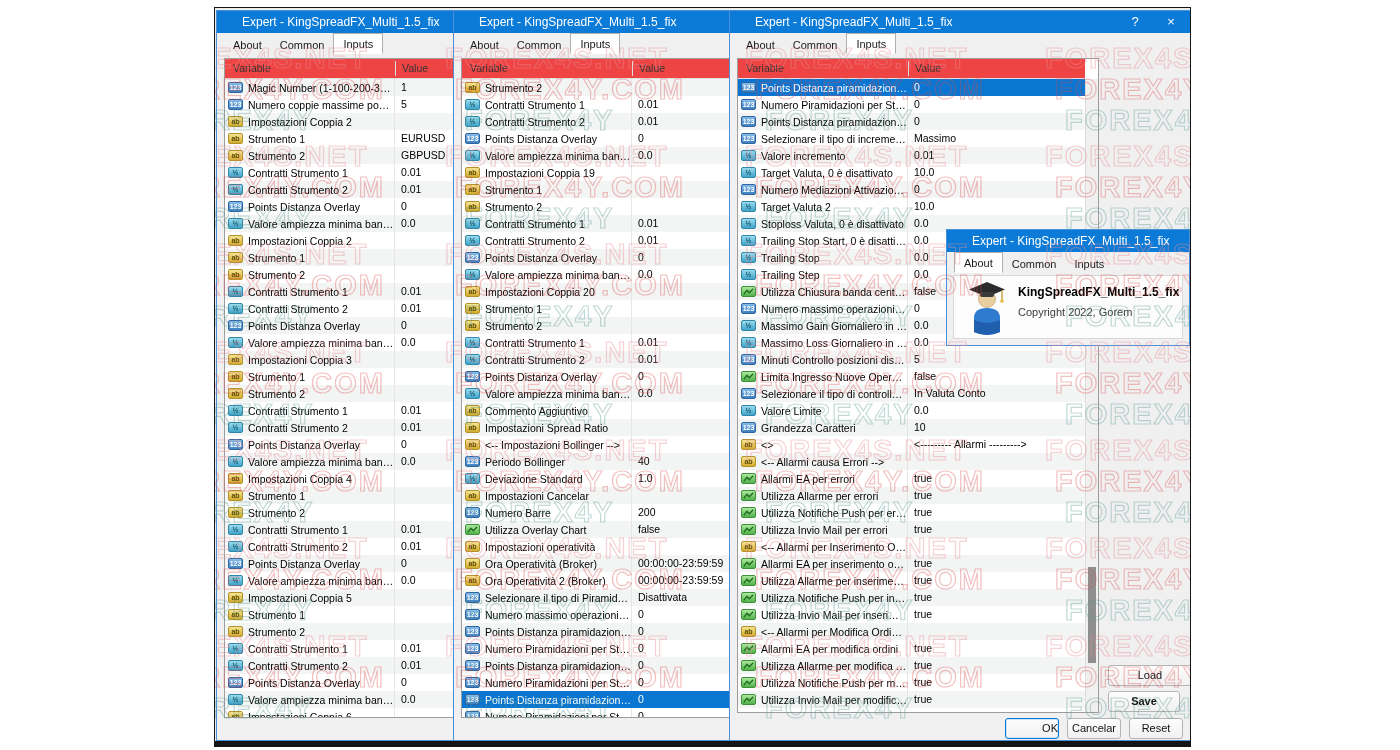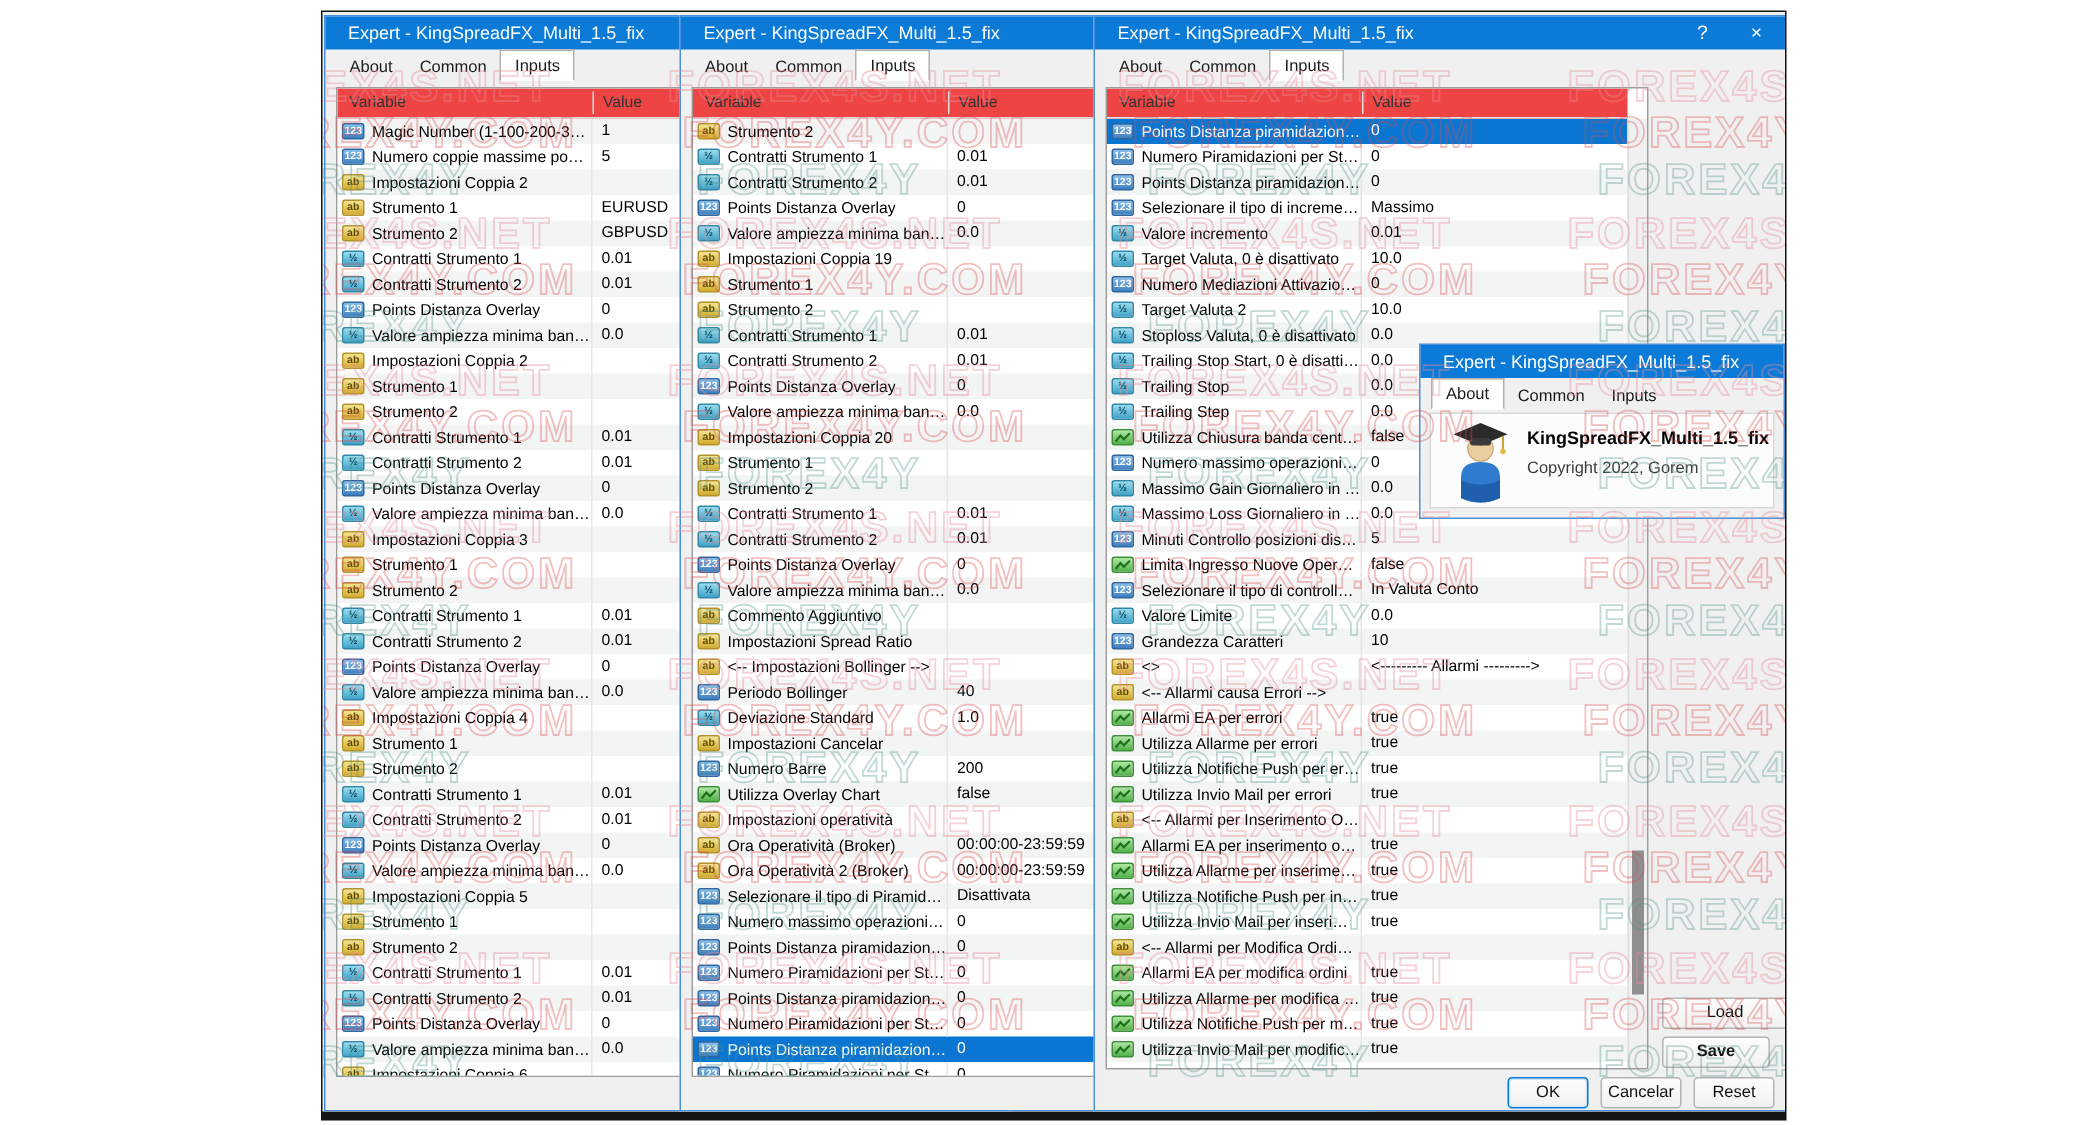--- a/index.html
+++ b/index.html
@@ -2,21 +2,21 @@
 <html><head>
 <meta charset="utf-8">
 <style>
   * { margin:0; padding:0; box-sizing:border-box; }
   html,body { width:1400px; height:750px; background:#ffffff; font-family:"Liberation Sans", sans-serif; overflow:hidden; }
   #stage { position:relative; width:1400px; height:750px; background:#fff; }
   .frame { position:absolute; left:214px; top:7px; width:977px; height:740px;
            background:#ecedee; border:1px solid #141414; border-bottom:6px solid #141414; overflow:hidden; }
   .win { position:absolute; background:#f0f0f1; border:1px solid #4a90d9; }
   .titlebar { height:22px; background:#0b7bd7; color:#fff; font-size:12px; line-height:22px;
-              padding-left:15px; white-space:nowrap; overflow:hidden; }
+              padding-left:25px; white-space:nowrap; overflow:hidden; }
   .tb-btn { position:absolute; top:0; height:22px; width:30px; text-align:center; color:#fff;
             font-size:13px; line-height:22px; }
   .tabsbar { position:relative; height:23px; padding-left:7px; }
   .tab { display:inline-block; padding:4px 9px 3px; font-size:11px; color:#1a1a1a; vertical-align:bottom; }
   .tab.active { background:#fff; border:1px solid #b0b0b0; border-bottom:1px solid #fff; position:relative; top:0px; z-index:2; }
   .tbl { position:absolute; left:7px; background:#fff; border:1px solid #9d9d9d; overflow:hidden; }
   .thead { position:absolute; left:0; right:0; top:0; height:20px; background:#ef4444; border-bottom:1px solid #e0e0e0; z-index:3; }
   .thead .thv { position:absolute; left:8px; top:3px; font-size:10.5px; color:#333; }
   .thead .thval { position:absolute; left:177px; top:3px; font-size:10.5px; color:#333; }
   .thead .hdiv { position:absolute; left:170px; top:2px; bottom:2px; width:1px; background:#e0e0e0; }
@@ -32,21 +32,21 @@
   .pic { flex:none; display:inline-flex; align-items:center; justify-content:center; width:15px; height:11px;
          margin:0 5px 0 3px; border-radius:2px; font-size:7px; font-weight:bold; line-height:10px; }
   .pic.num  { background:linear-gradient(#85bce8,#3e7fc0); color:#fff; border:1px solid #2f66a0; }
   .pic.ab   { background:linear-gradient(#f3e493,#d3ac2e); color:#5f4c00; border:1px solid #b3922a; }
   .pic.half { background:linear-gradient(#9adcee,#3fa3c8); color:#0d4b61; border:1px solid #3187a8; }
   .pic.bool { background:linear-gradient(#aee7a0,#52b14a); border:1px solid #3d8f3a; }
   .sbar { position:absolute; right:0; top:20px; bottom:0; width:13px; background:#f0f0f0; border-left:1px solid #dcdcdc; }
   .sthumb { position:absolute; left:2px; right:2px; top:488px; height:96px; background:#8f8f8f; }
   .btn { position:absolute; height:21px; background:linear-gradient(#fdfdfd,#f1f1f1); border:1px solid #b4b4b4;
          border-radius:3px; font-size:11px; color:#111; text-align:center; line-height:19px; }
-  .btn.default { border:1px solid #0078d7; box-shadow:inset 0 0 0 1px #cfe6f8; }
+  .btn.default { border:1px solid #0078d7; box-shadow:inset 0 0 0 1px #cfe6f8;text-align:right; }
   .about-page { position:absolute; left:6px; top:45px; right:6px; bottom:6px; background:#fcfcfc; border:1px solid #d8d8d8; overflow:hidden; }
   .about-title { position:absolute; left:64px; top:9px; font-size:12px; font-weight:bold; color:#000; white-space:nowrap; }
   .about-copy { position:absolute; left:64px; top:30px; font-size:11px; color:#3c3c3c; white-space:nowrap; }
   .grad-icon { position:absolute; left:10px; top:4px; }
   .wm-layer { position:absolute; left:0; top:0; right:0; bottom:0; pointer-events:none; z-index:40; overflow:hidden; }
   .wm { position:absolute; font-size:29px; font-weight:bold; letter-spacing:2px; color:transparent; white-space:nowrap; }
   .wm-pink { -webkit-text-stroke:1.2px rgba(233,140,150,0.40); }
   .wm-red  { -webkit-text-stroke:1.2px rgba(222,75,75,0.35); }
   .wm-teal { -webkit-text-stroke:1.2px rgba(80,148,138,0.35); }
   .z1{z-index:1} .z2{z-index:2} .z3{z-index:3} .z4{z-index:10}

